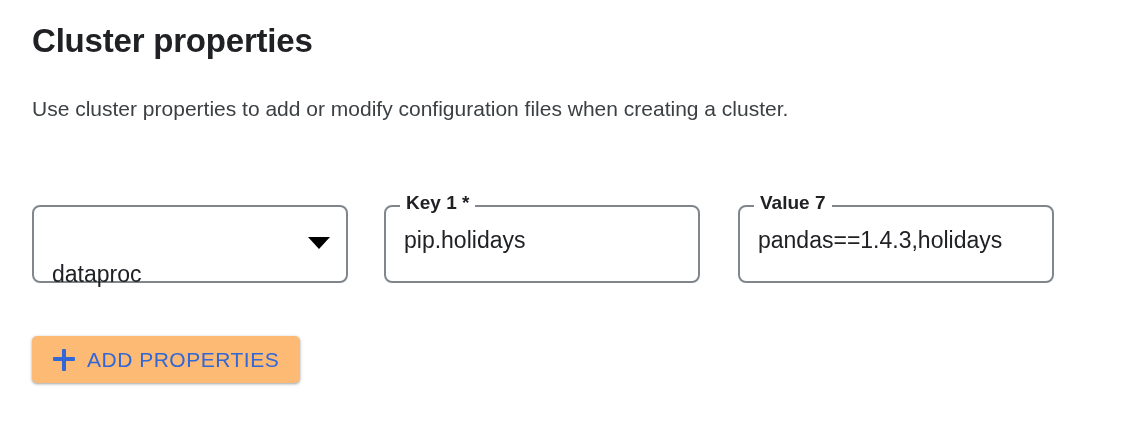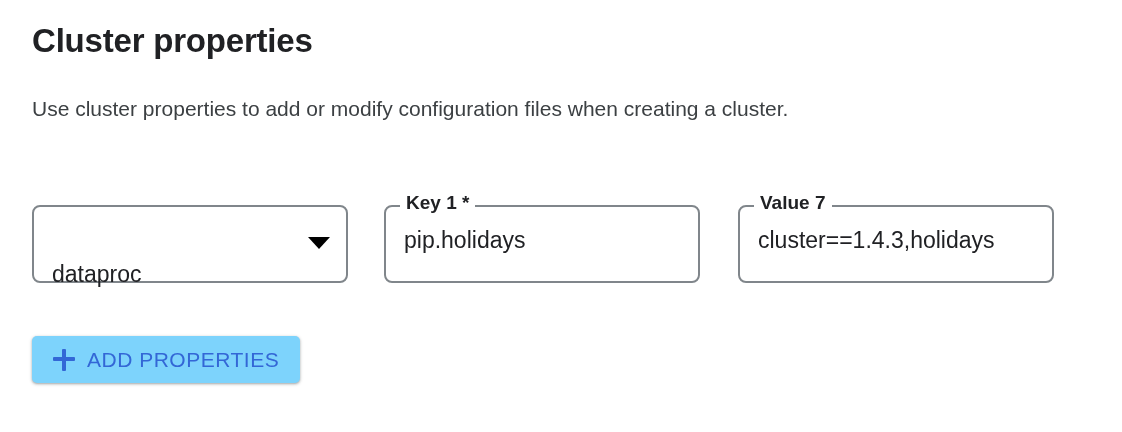--- a/index.html
+++ b/index.html
@@ -126,21 +126,21 @@
   
   .add-button {
     position: absolute;
     left: 32px;
     top: 336px;
     height: 47px;
     display: flex;
     align-items: center;
     gap: 12px;
     padding: 0 21px;
-    background: #7dd3fc;
+    background: #fdba74;
     border: none;
     border-radius: 5px;
     box-shadow: 0 1px 2px 0 rgba(60,64,67,0.30),
                 0 1px 3px 1px rgba(60,64,67,0.15);
     cursor: pointer;
     font-family: "Liberation Sans", sans-serif;
   }
 
   .plus-icon {
     position: relative;
@@ -191,21 +191,21 @@
 
     <div class="field" style="left:352px; width:316px;">
       <div class="field-outline"></div>
       <div class="field-label">Key 1 *</div>
       <div class="field-value">pip.holidays</div>
     </div>
 
     <div class="field" style="left:706px; width:316px;">
       <div class="field-outline"></div>
       <div class="field-label">Value 7</div>
-      <div class="field-value">cluster==1.4.3,holidays</div>
+      <div class="field-value">pandas==1.4.3,holidays</div>
     </div>
 
   </div>
 
   <button class="add-button">
     <span class="plus-icon"></span>
     <span class="add-button-label">ADD PROPERTIES</span>
   </button>
 
 </div>

